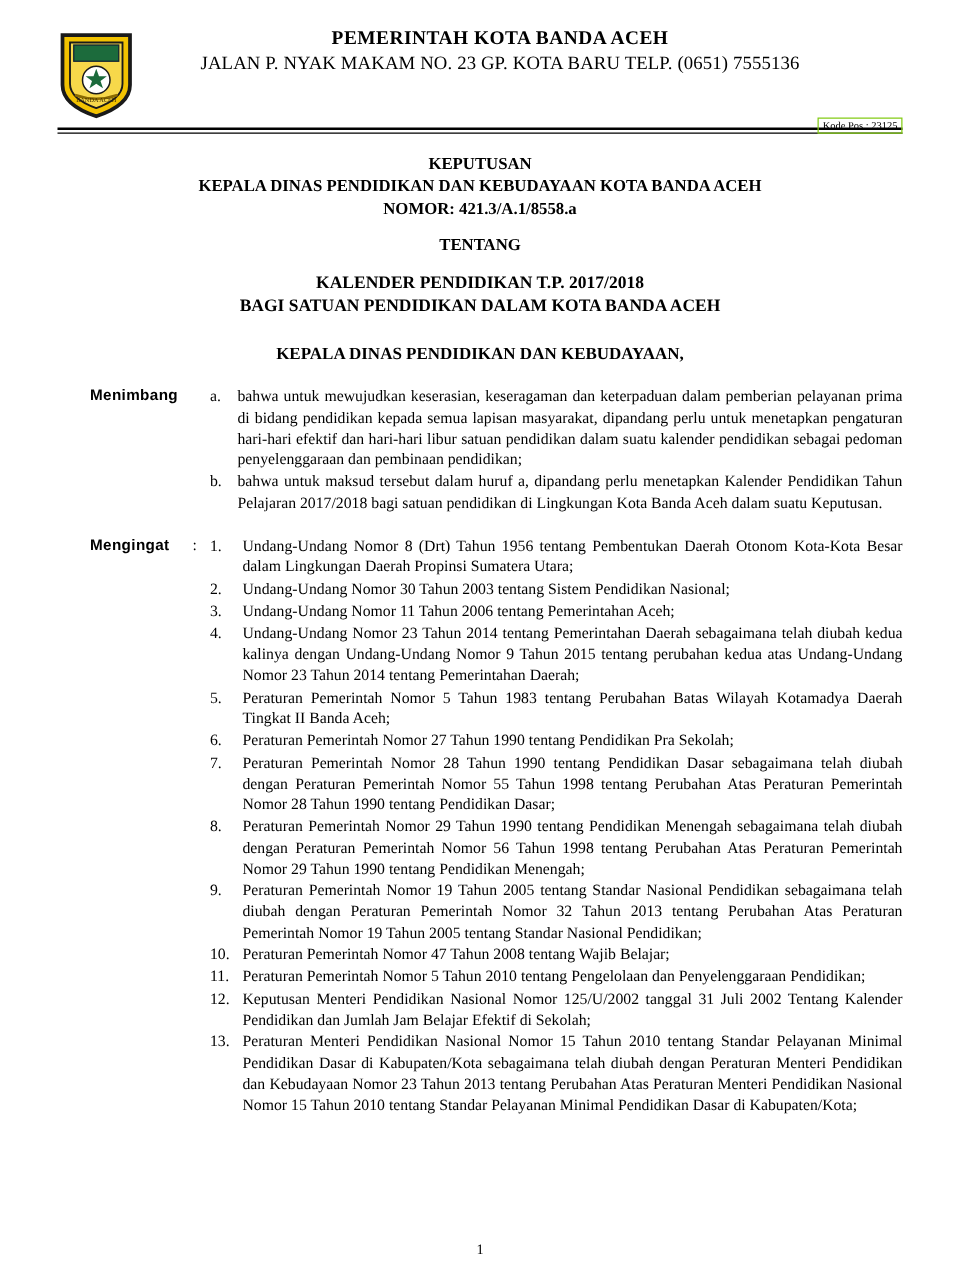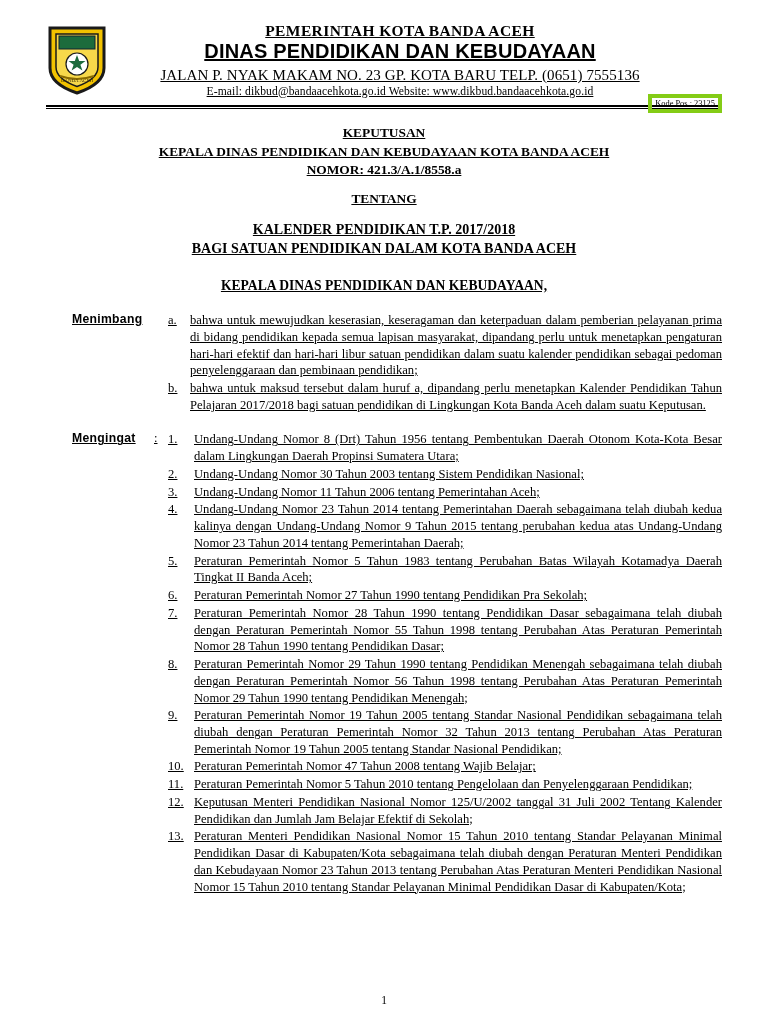--- a/index.html
+++ b/index.html
@@ -14,21 +14,20 @@
     color: #000000;
     position: relative;
     overflow: hidden;
   }
   .page {
     width: 768px;
     height: 1024px;
     box-sizing: border-box;
     padding: 22px 46px 0 46px;
     position: relative;
-    text-decoration: underline;
   }
 
   
   .letterhead {
     position: relative;
     display: flex;
     align-items: flex-start;
   }
   .crest {
     width: 62px;
@@ -66,21 +65,21 @@
   .head-line4 {
     font-size: 11.6px;
     line-height: 1.25;
     letter-spacing: 0.1px;
   }
   .poscode {
     position: absolute;
     right: 0;
     top: 72px;
     font-size: 8.4px;
-    border: 4px solid #84cc16;
+    border: 1px solid #84cc16;
     padding: 1px 3px 1px 3px;
     line-height: 1.1;
     white-space: nowrap;
   }
   .rule-thick {
     border-top: 2.5px solid #000;
     margin-top: 6px;
   }
   .rule-thin {
     border-top: 1px solid #000;
@@ -199,23 +198,21 @@
         <path d="M10 10 H52 V43 Q52 55 31 62.5 Q10 55 10 43 Z" fill="#f7d84a" stroke="#1a1a1a" stroke-width="1.5"></path>
         <rect x="13" y="12" width="36" height="13" fill="#1c6b3c" stroke="#123" stroke-width="1"></rect>
         <circle cx="31" cy="40" r="11" fill="#ffffff" stroke="#1a1a1a" stroke-width="1.2"></circle>
         <path d="M31 31 L33.2 37 L39.5 37 L34.4 40.8 L36.4 46.6 L31 43 L25.6 46.6 L27.6 40.8 L22.5 37 L28.8 37 Z" fill="#1c6b3c"></path>
         <path d="M14 52 Q31 58 48 52" fill="none" stroke="#8a6a00" stroke-width="2"></path>
         <text x="31" y="57.5" font-size="5" text-anchor="middle" font-family="Liberation Serif, serif" fill="#3b2b00">BANDA ACEH</text>
       </svg>
     </div>
     <div class="head-text">
       <div class="head-line1">PEMERINTAH KOTA BANDA ACEH</div>
-      <div class="head-line2">DINAS PENDIDIKAN DAN KEBUDAYAAN</div>
       <div class="head-line3">JALAN P. NYAK MAKAM NO. 23 GP. KOTA BARU TELP. (0651) 7555136</div>
-      <div class="head-line4">E-mail: dikbud@bandaacehkota.go.id Website: www.dikbud.bandaacehkota.go.id</div>
     </div>
     <div class="poscode">Kode Pos : 23125</div>
   </div>
   <div class="rule-thick"></div>
   <div class="rule-thin"></div>
 
   <div class="titleblock">
     <div class="t-keputusan">KEPUTUSAN</div>
     <div class="t-kepala">KEPALA DINAS PENDIDIKAN DAN KEBUDAYAAN KOTA BANDA ACEH</div>
     <div class="t-nomor">NOMOR: 421.3/A.1/8558.a</div>

